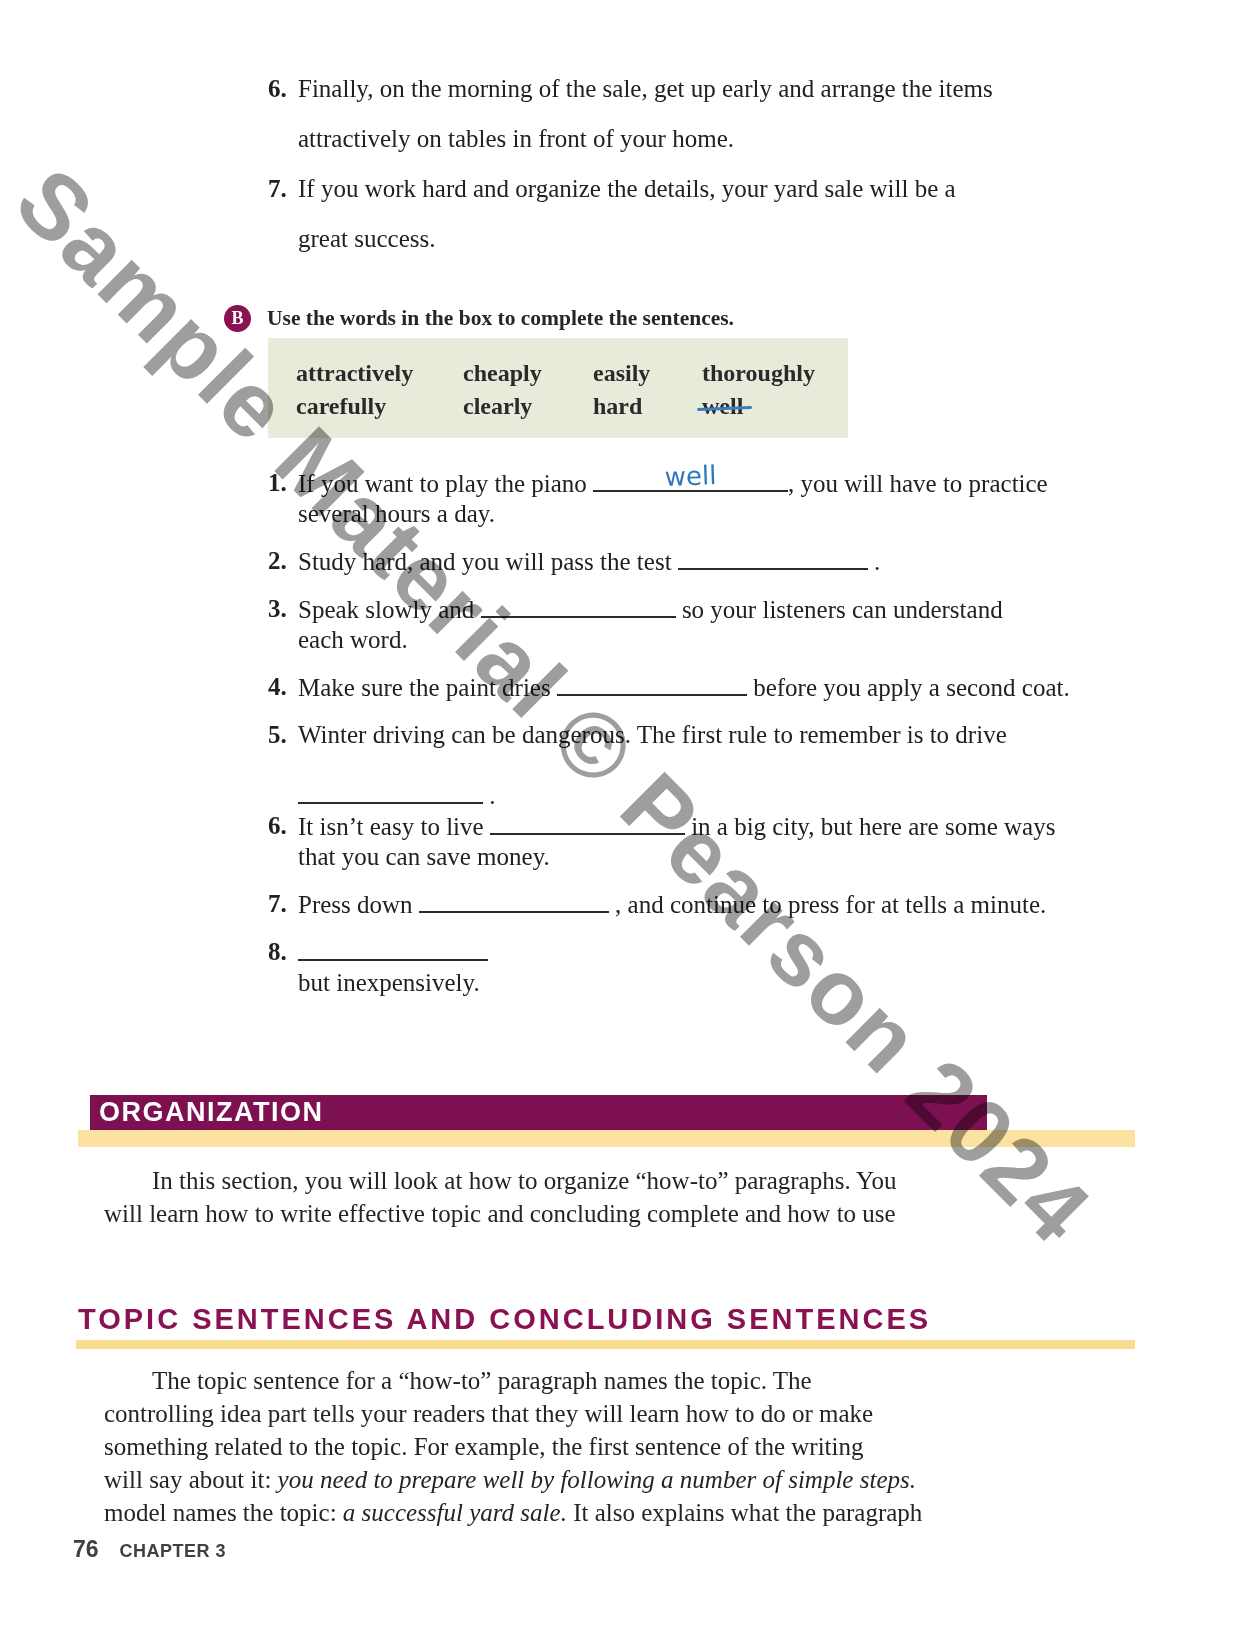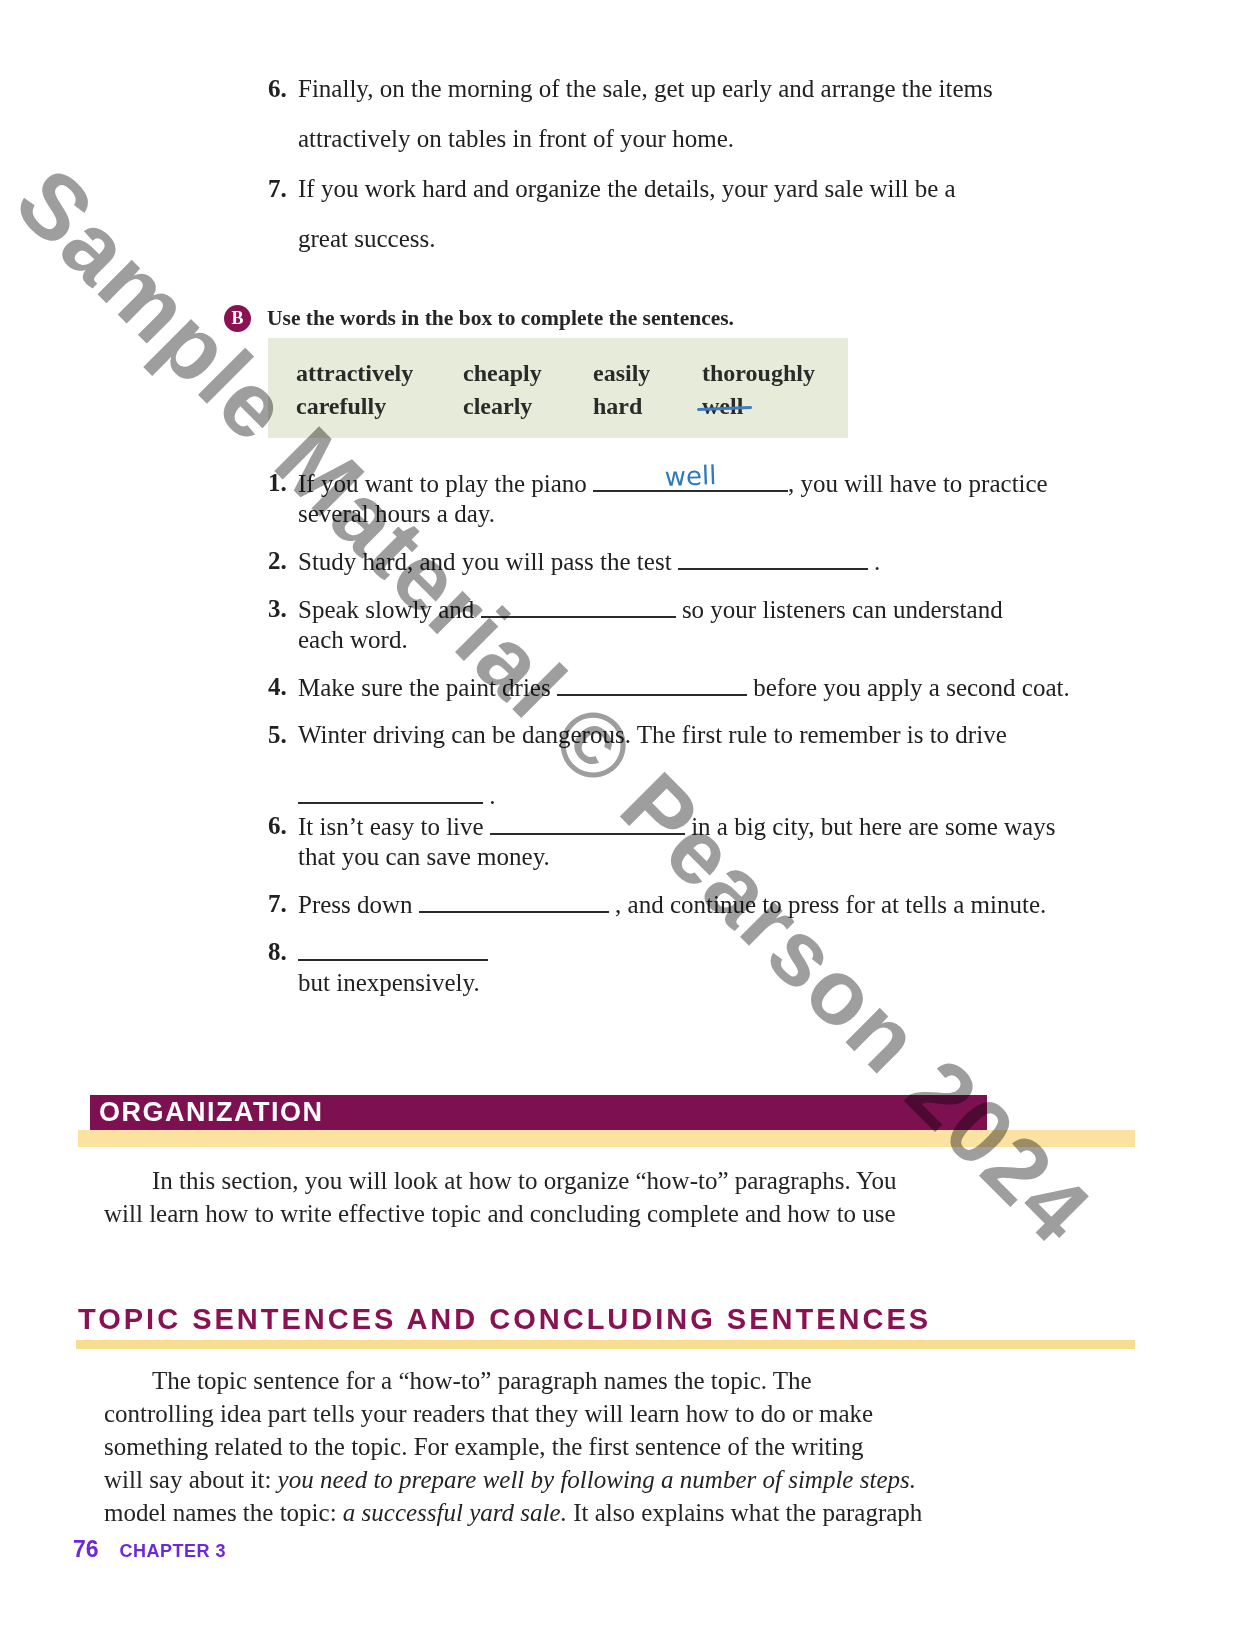--- a/index.html
+++ b/index.html
@@ -55,21 +55,21 @@
   #topic-para{left:104px;top:1364px;width:910px;}
   .pline.indent{padding-left:48px;}
   .it{font-style:italic;}
 
   
   .topic-heading{position:absolute;left:78px;top:1303px;margin:0;
     font-family:"Liberation Sans",sans-serif;font-weight:bold;font-size:29px;letter-spacing:3px;color:#8a1253;}
   .yellow-bar{position:absolute;left:76px;top:1340px;width:1059px;height:9px;background:#f8dd90;}
 
   
-  .footer{position:absolute;left:73px;top:1536px;font-family:"Liberation Sans",sans-serif;color:#6d28d9;}
+  .footer{position:absolute;left:73px;top:1536px;font-family:"Liberation Sans",sans-serif;color:#404040;}
   .pageno{font-weight:bold;font-size:23px;}
   .chapter{font-weight:bold;font-size:18px;margin-left:21px;letter-spacing:0.5px;}
 </style>
 </head>
 <body>
 
 <div class="page">
 
   <div class="watermark">Sample Material © Pearson 2024</div>
 

